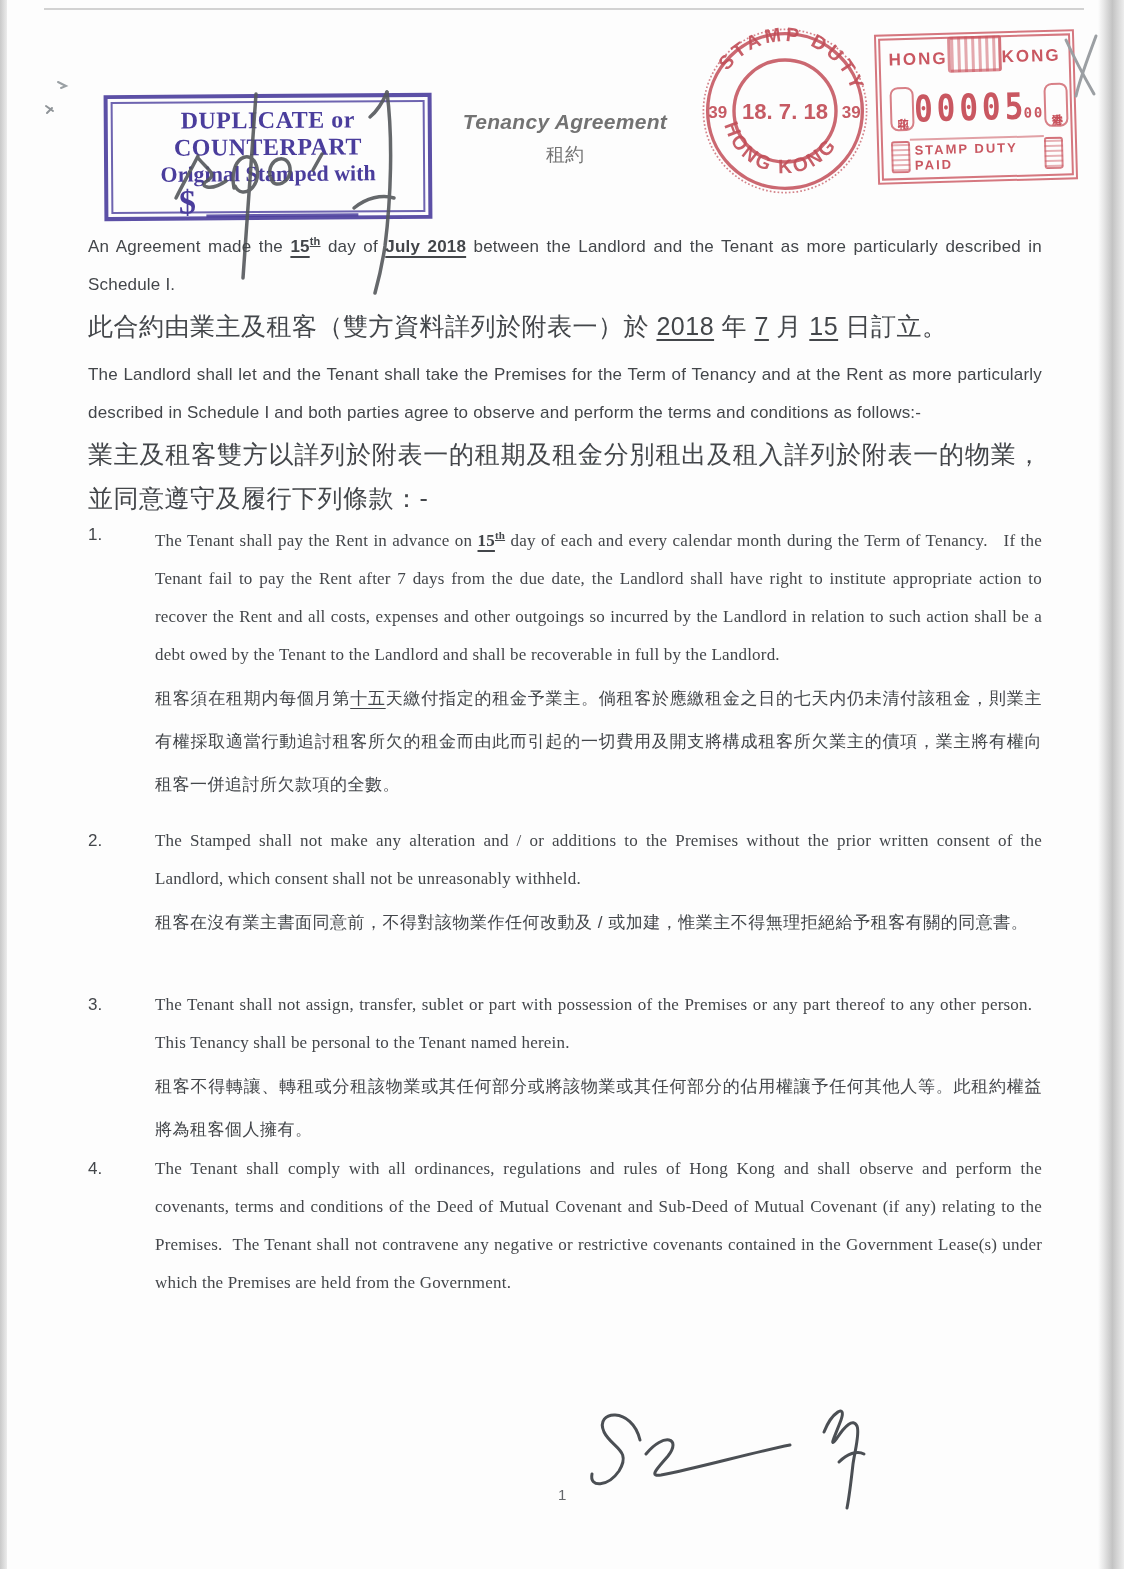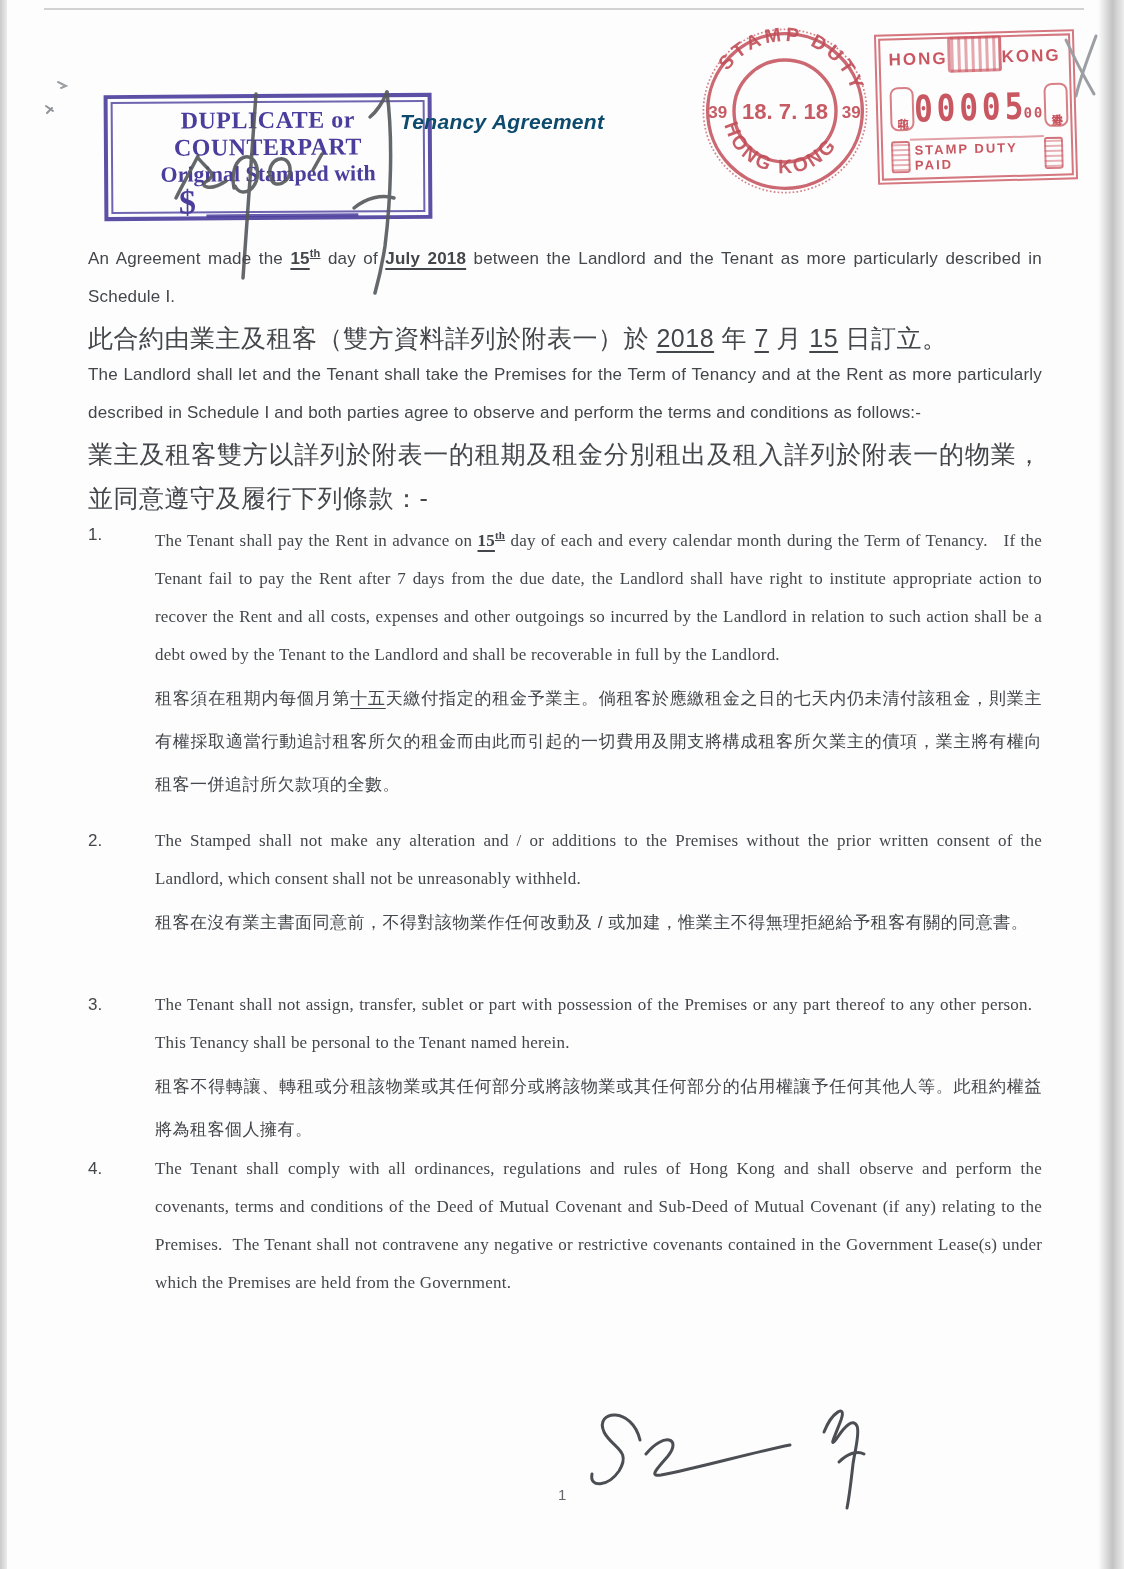--- a/index.html
+++ b/index.html
@@ -23,21 +23,21 @@
   }
   .dup-inner { position:absolute; inset:3px; border:2px solid rgba(74,61,156,.8); pointer-events:none; }
   .dup-line1 { margin-top:9px; font-size:24px; font-weight:600; letter-spacing:.5px; }
   .dup-line2 { font-size:22px; font-weight:600; }
   .dollar-row { display:flex; align-items:flex-end; justify-content:center; gap:10px; margin-top:0; }
   .dollar { font-size:34px; font-weight:bold; line-height:30px; }
   .amount-line { width:152px; height:26px; border-bottom:3px solid rgba(74,61,156,.85); }
   .scrawl { position:absolute; left:140px; top:86px; pointer-events:none; }
 
   
-  .title-block { position:absolute; left:400px; top:110px; width:330px; text-align:left; color:#0c4a6e; }
+  .title-block { position:absolute; left:400px; top:110px; width:330px; text-align:center; color:#737373; }
   .title-en { font-size:21px; font-weight:bold; font-style:italic; letter-spacing:.3px; }
   .title-zh { font-size:19px; margin-top:8px; }
 
   
   .circ-stamp { position:absolute; left:700px; top:26px; width:170px; height:170px; }
 
   
   .meter-stamp {
     position:absolute; left:876px; top:32px; width:200px; height:150px;
     border:6px double rgba(203,85,95,.8); transform:rotate(-1.6deg);
@@ -115,20 +115,21 @@
       <path d="M 173,84 L 182,68"></path>
       <path d="M 116,8 C 112,62 108,124 103,192"></path>
       <path d="M 247,6 C 242,18 236,26 230,31"></path>
       <path d="M 247,6 C 253,52 251,112 245,160 C 242,180 238,196 235,207"></path>
       <path d="M 214,122 C 226,112 242,108 254,112"></path>
     </g>
   </svg>
 
   <div class="title-block">
     <div class="title-en">Tenancy Agreement</div>
+    <div class="title-zh">租約</div>
   </div>
 
   <svg class="circ-stamp" viewBox="0 0 200 200">
     <g fill="none" stroke="#c24e58">
       <circle cx="100" cy="100" r="96" stroke-width="2" stroke-dasharray="2 2.5" opacity=".7"></circle>
       <circle cx="100" cy="100" r="91" stroke-width="4" opacity=".85"></circle>
       <circle cx="100" cy="100" r="60" stroke-width="4" opacity=".85"></circle>
     </g>
     <defs>
       <path id="arcTop" d="M 18,100 A 82,82 0 0 1 182,100"></path>
@@ -162,21 +163,21 @@
       <span class="ms-paid">STAMP DUTY PAID</span>
       <span class="ms-corner"></span>
     </div>
   </div>
 
   <svg class="pencil-x" width="60" height="80" viewBox="0 0 60 80">
     <path d="M 14,12 C 24,34 34,52 42,66" fill="none" stroke="#9b9fa3" stroke-width="3" stroke-linecap="round"></path>
     <path d="M 44,8 C 36,30 28,50 24,68" fill="none" stroke="#9b9fa3" stroke-width="3" stroke-linecap="round"></path>
   </svg>
 
-  <div class="para" style="top:234px">
+  <div class="para" style="top:222px">
     <div class="en"><span>An Agreement made the </span><span class="bu">15</span><span class="bu-sup">th</span><span> day of </span><span class="bu">July 2018</span><span> between the Landlord and the Tenant as more particularly described in Schedule I.</span></div>
     <div class="zh zh-first"><span>此合約由業主及租客（雙方資料詳列於附表一）於 </span><span class="u">2018</span><span> 年 </span><span class="u">7</span><span> 月 </span><span class="u">15</span><span> 日訂立。</span></div>
   </div>
 
   <div class="para" style="top:356px">
     <div class="en">The Landlord shall let and the Tenant shall take the Premises for the Term of Tenancy and at the Rent as more particularly described in Schedule I and both parties agree to observe and perform the terms and conditions as follows:-</div>
     <div class="zh">業主及租客雙方以詳列於附表一的租期及租金分別租出及租入詳列於附表一的物業，並同意遵守及履行下列條款：-</div>
   </div>
 
   <div class="clause" style="top:516px">

